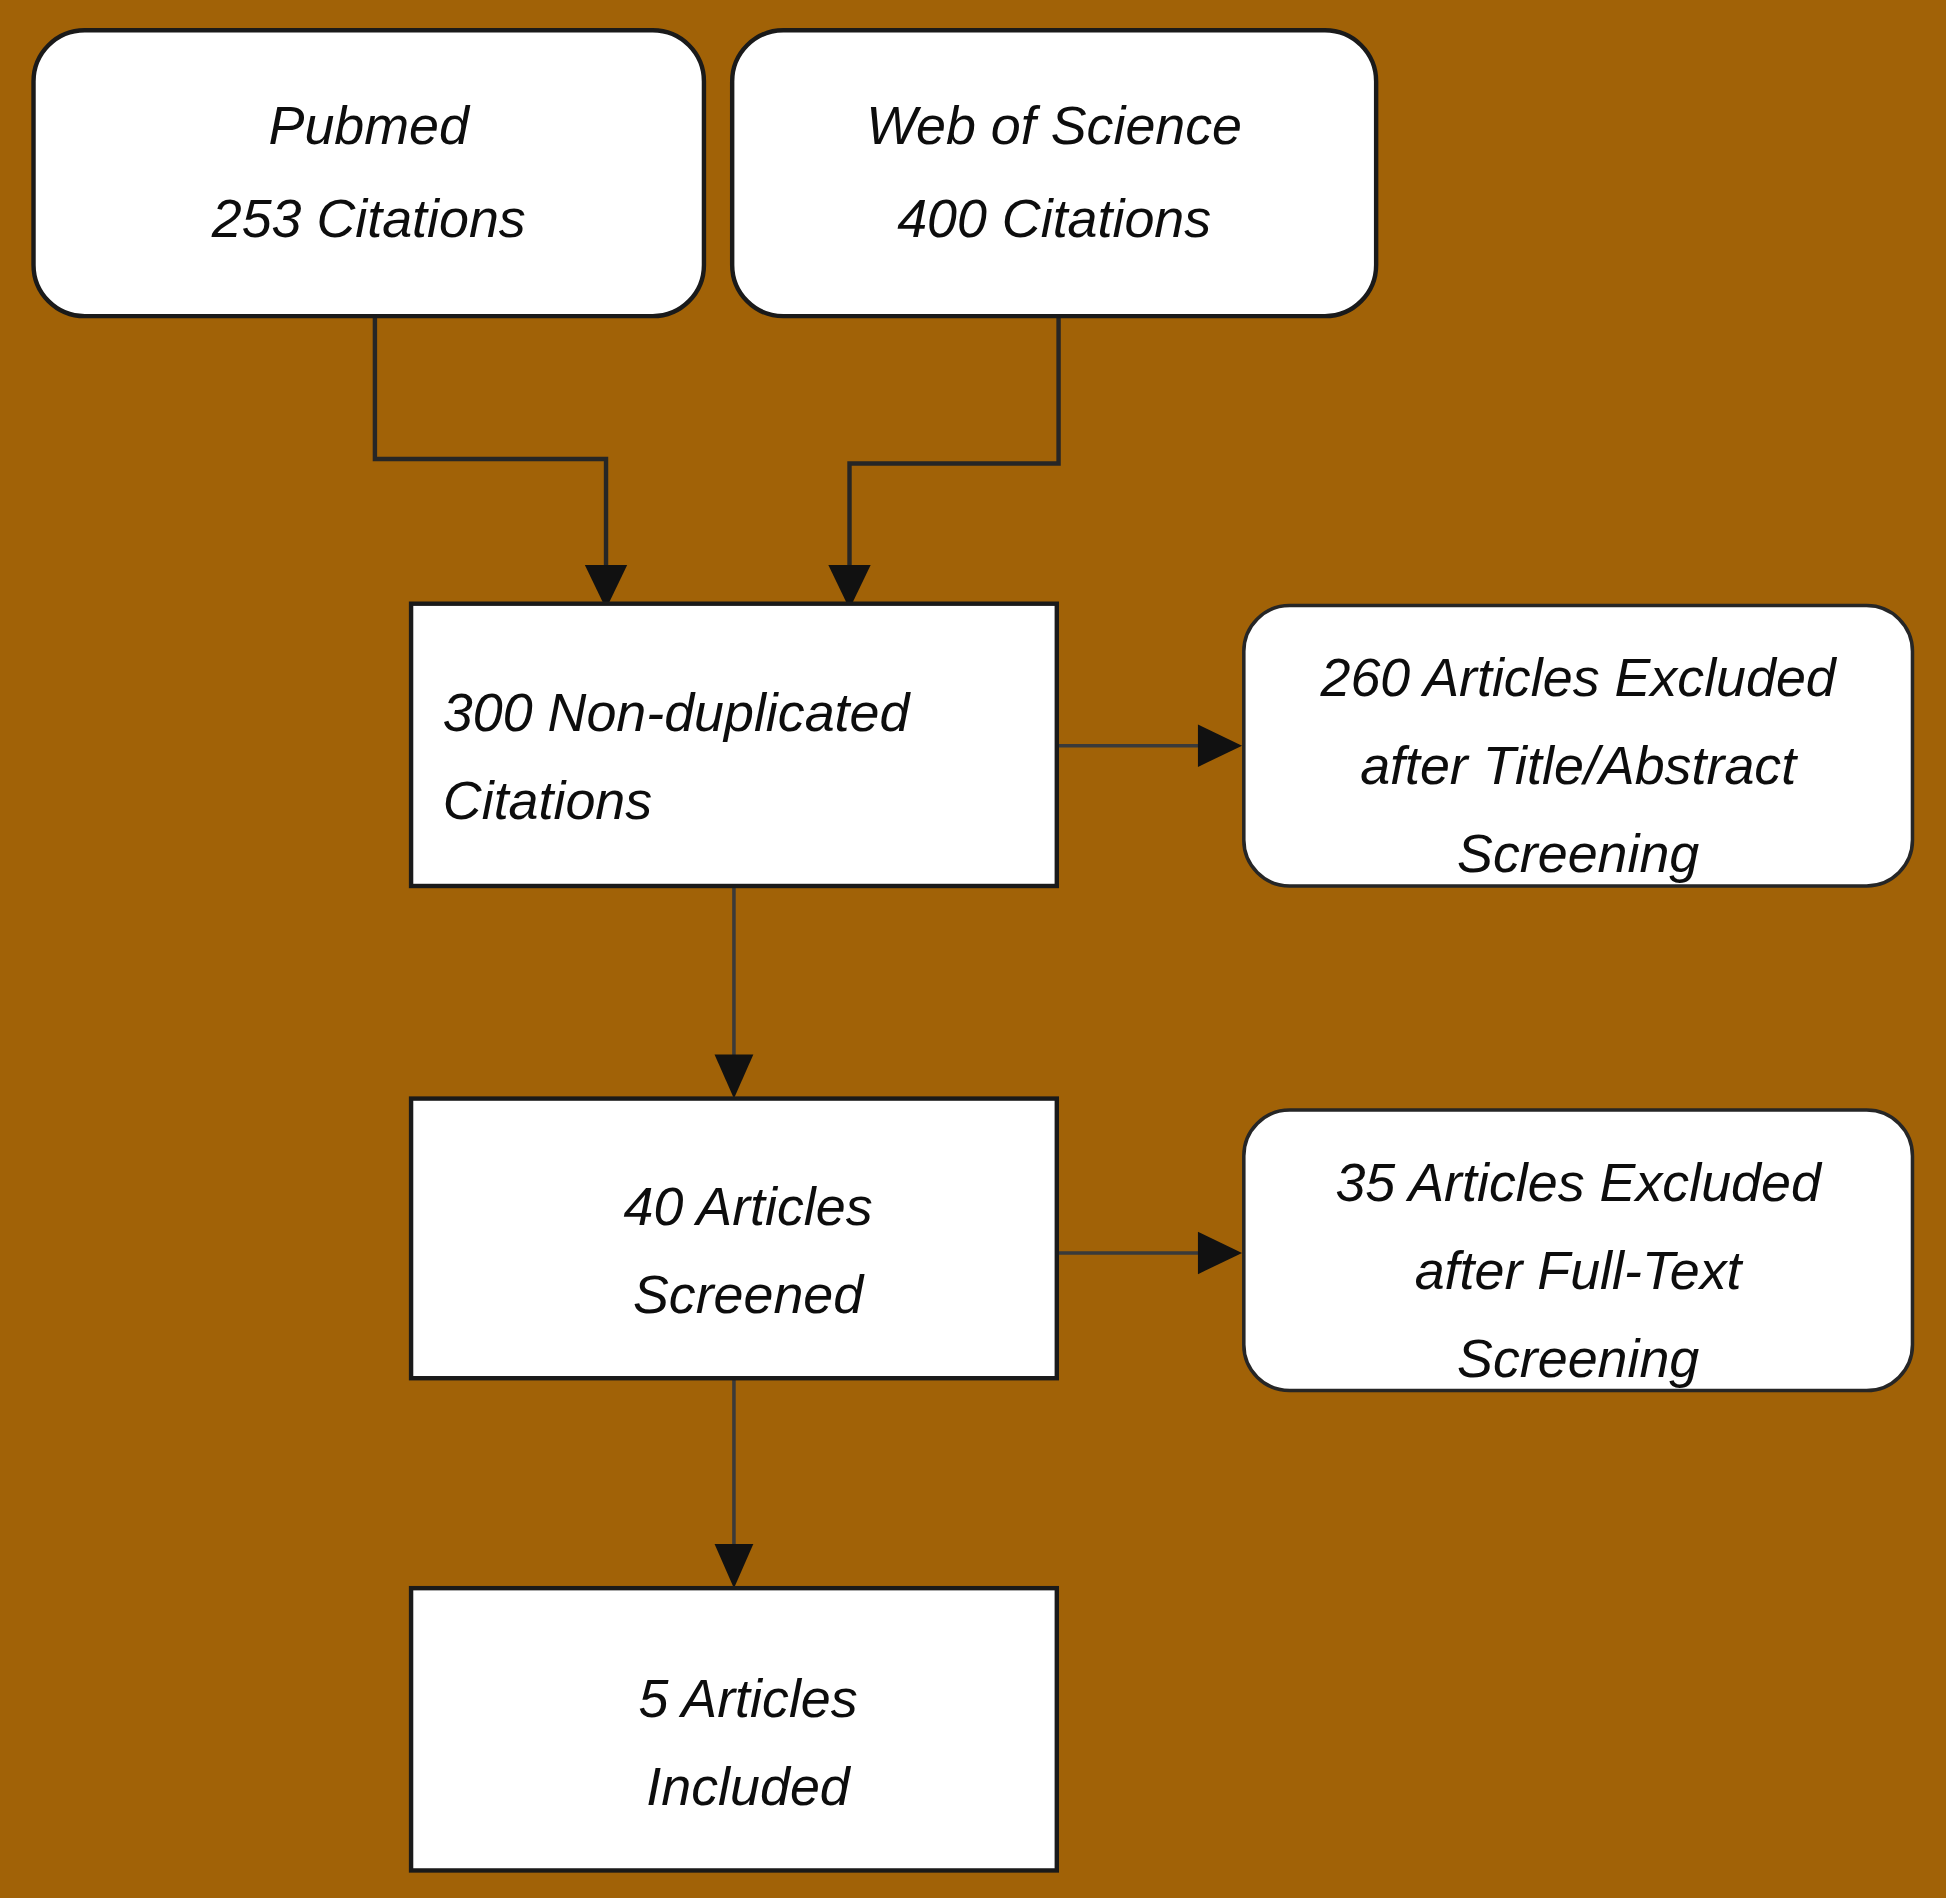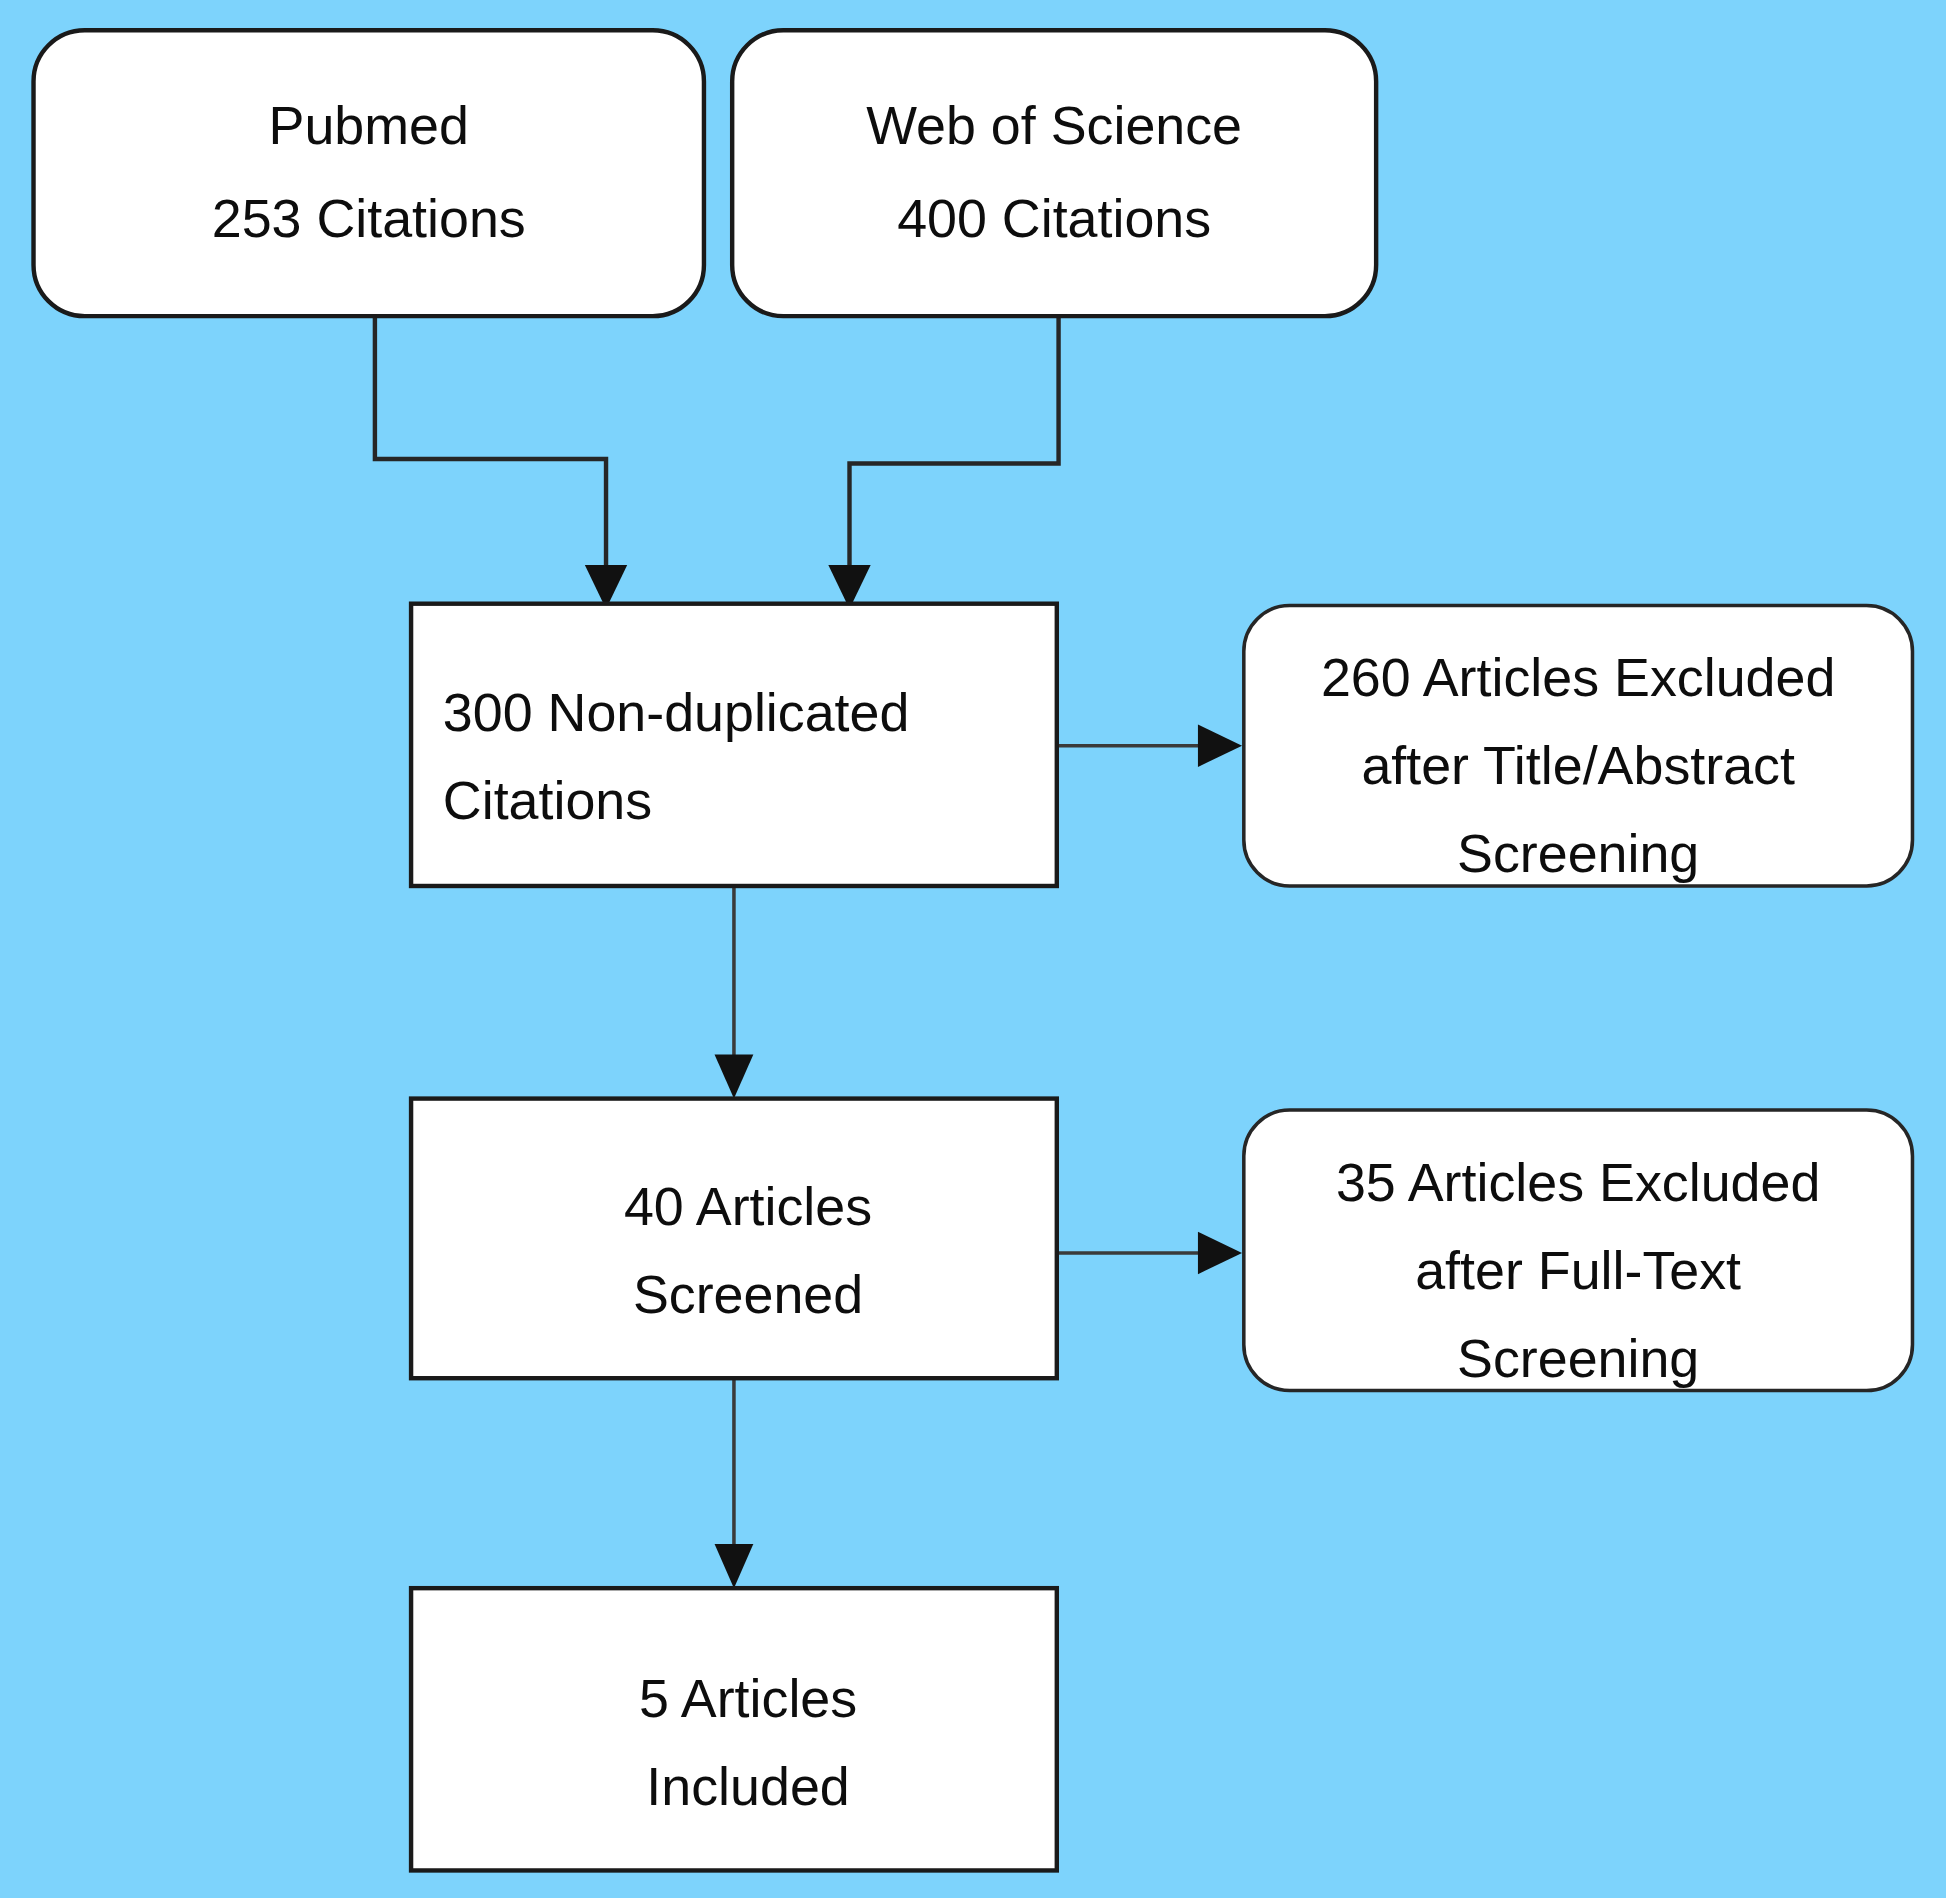--- a/index.html
+++ b/index.html
@@ -8,22 +8,23 @@
     padding: 0;
     background: #ffffff;
   }
   body {
     font-family: "Liberation Sans", sans-serif;
   }
   #diagram-root {
     position: relative;
     width: 1946px;
     height: 1899px;
-    background: #7dd3fc;
+    background: #a16207;
     overflow: hidden;
+    font-style: italic;
   }
   svg.flow-canvas {
     display: block;
     width: 1946px;
     height: 1899px;
   }
   .node-shape {
     fill: #ffffff;
     stroke: #1a1a1a;
     stroke-width: 5;

